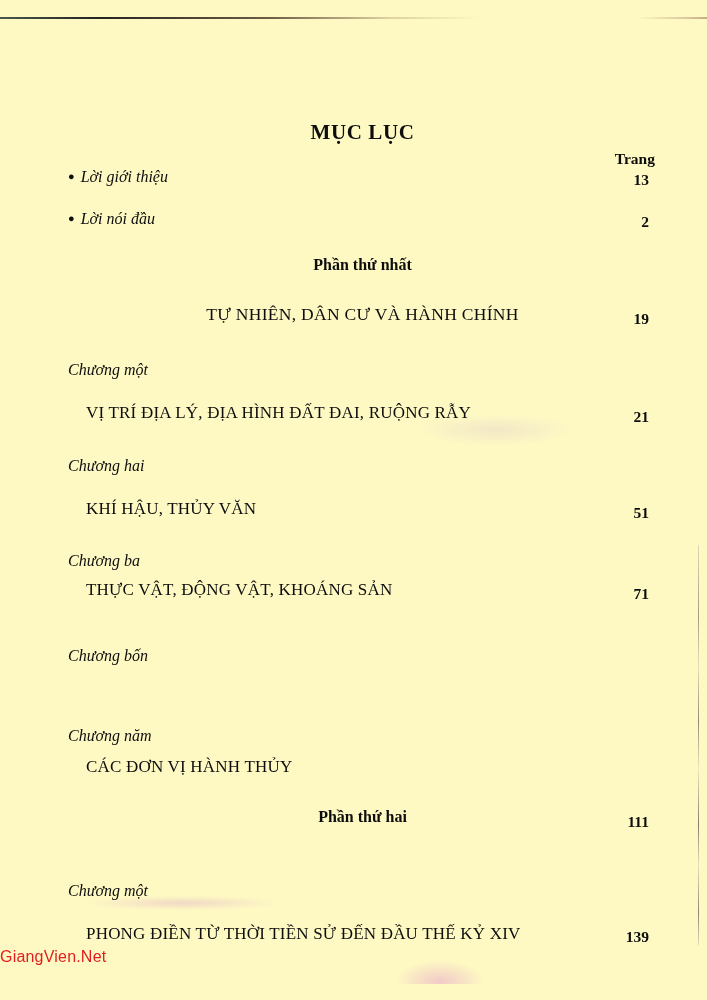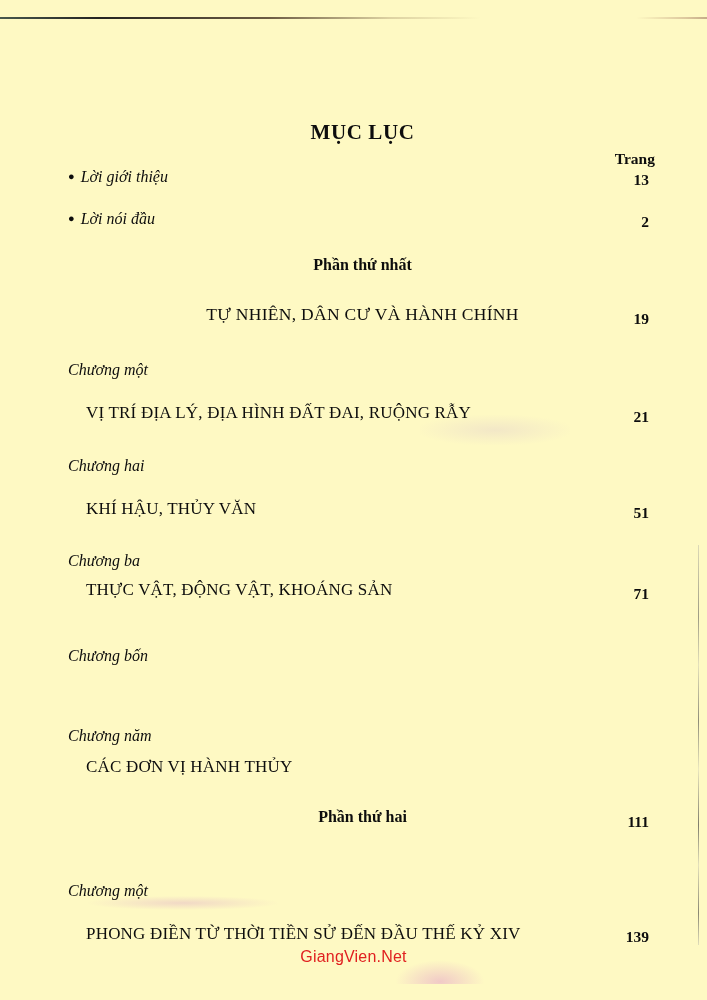--- a/index.html
+++ b/index.html
@@ -173,21 +173,21 @@
     letter-spacing: 0.2px;
     white-space: nowrap;
   }
 
   
   .watermark {
     position: absolute;
     left: 0;
     top: 948px;
     width: 707px;
-    text-align: center;
+    text-align: left;
     font-family: "Liberation Sans", "DejaVu Sans", sans-serif;
     font-size: 16px;
     color: #e02020;
     letter-spacing: 0.2px;
   }
 </style>
 </head>
 <body>
 
 <div id="page">

